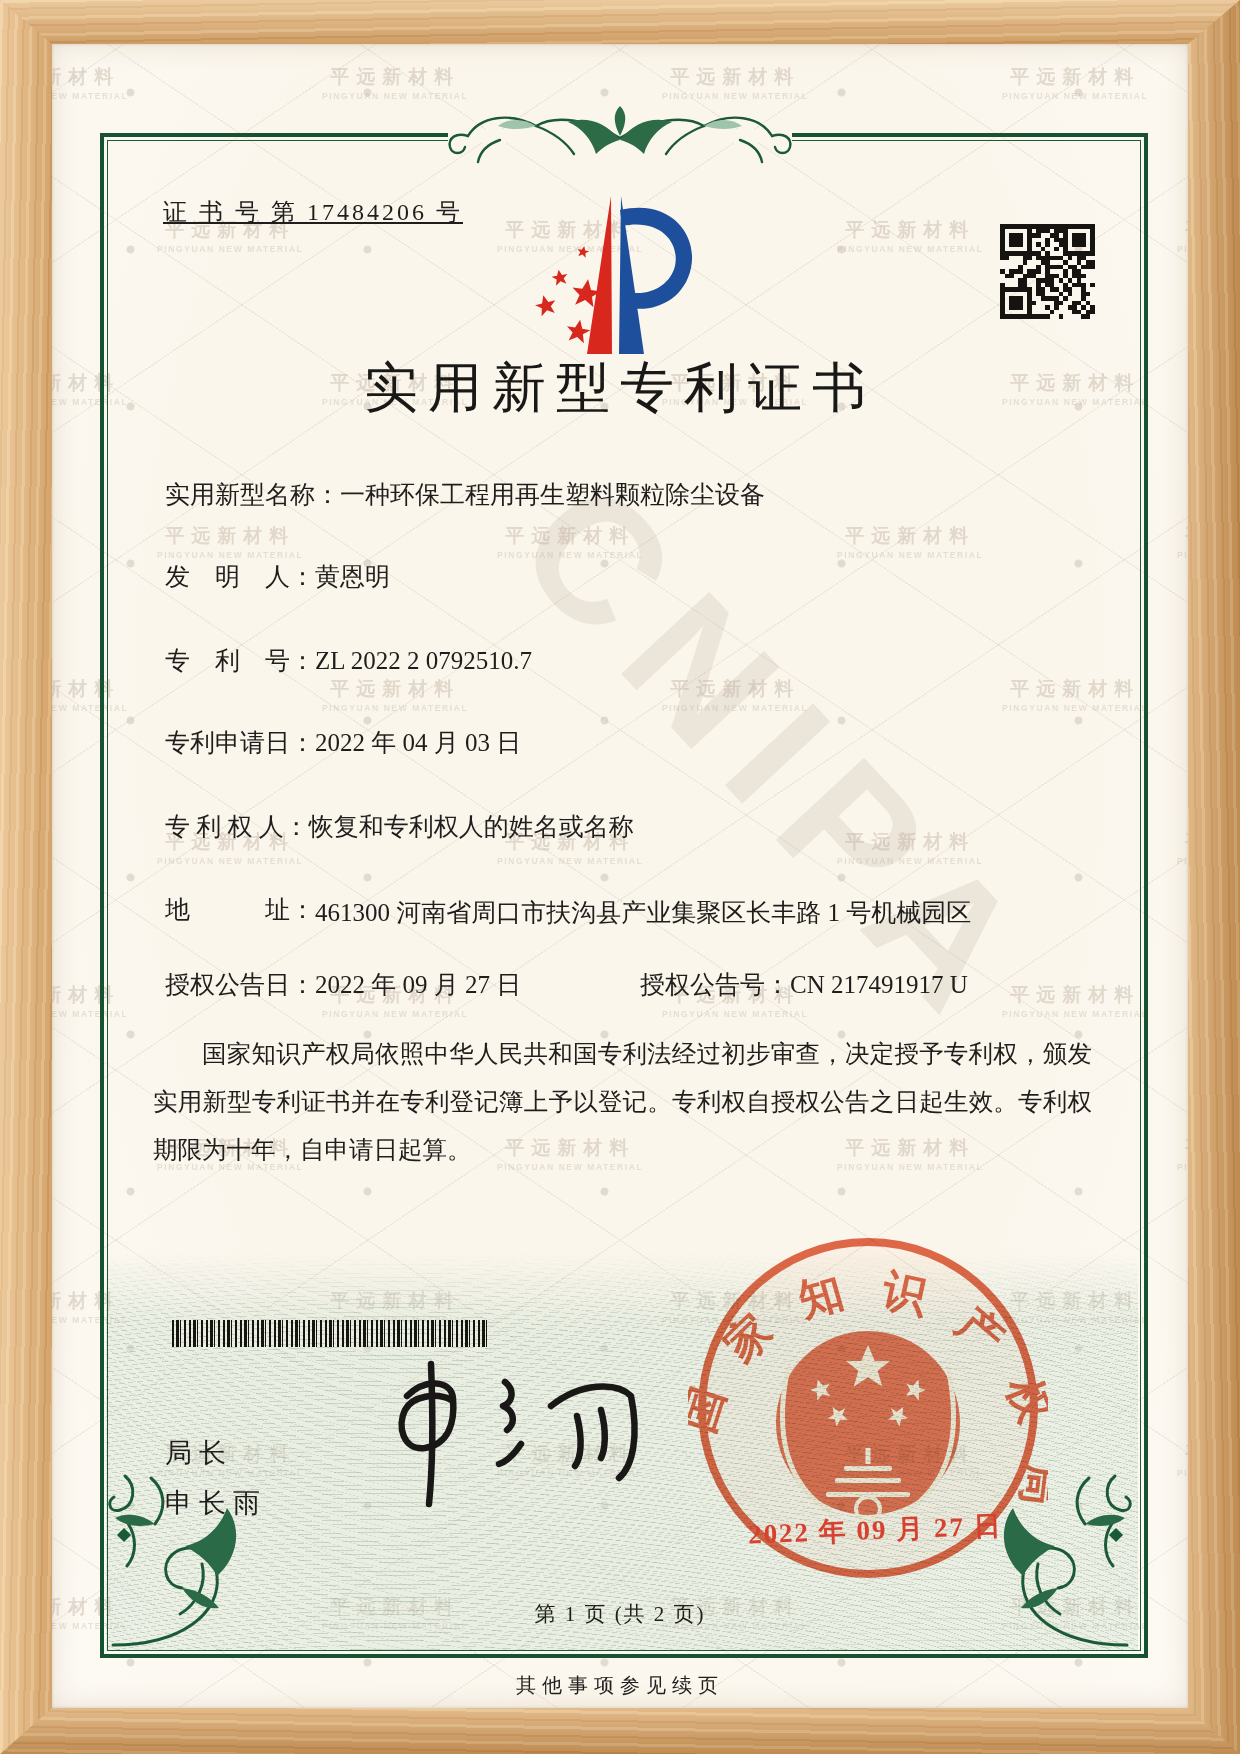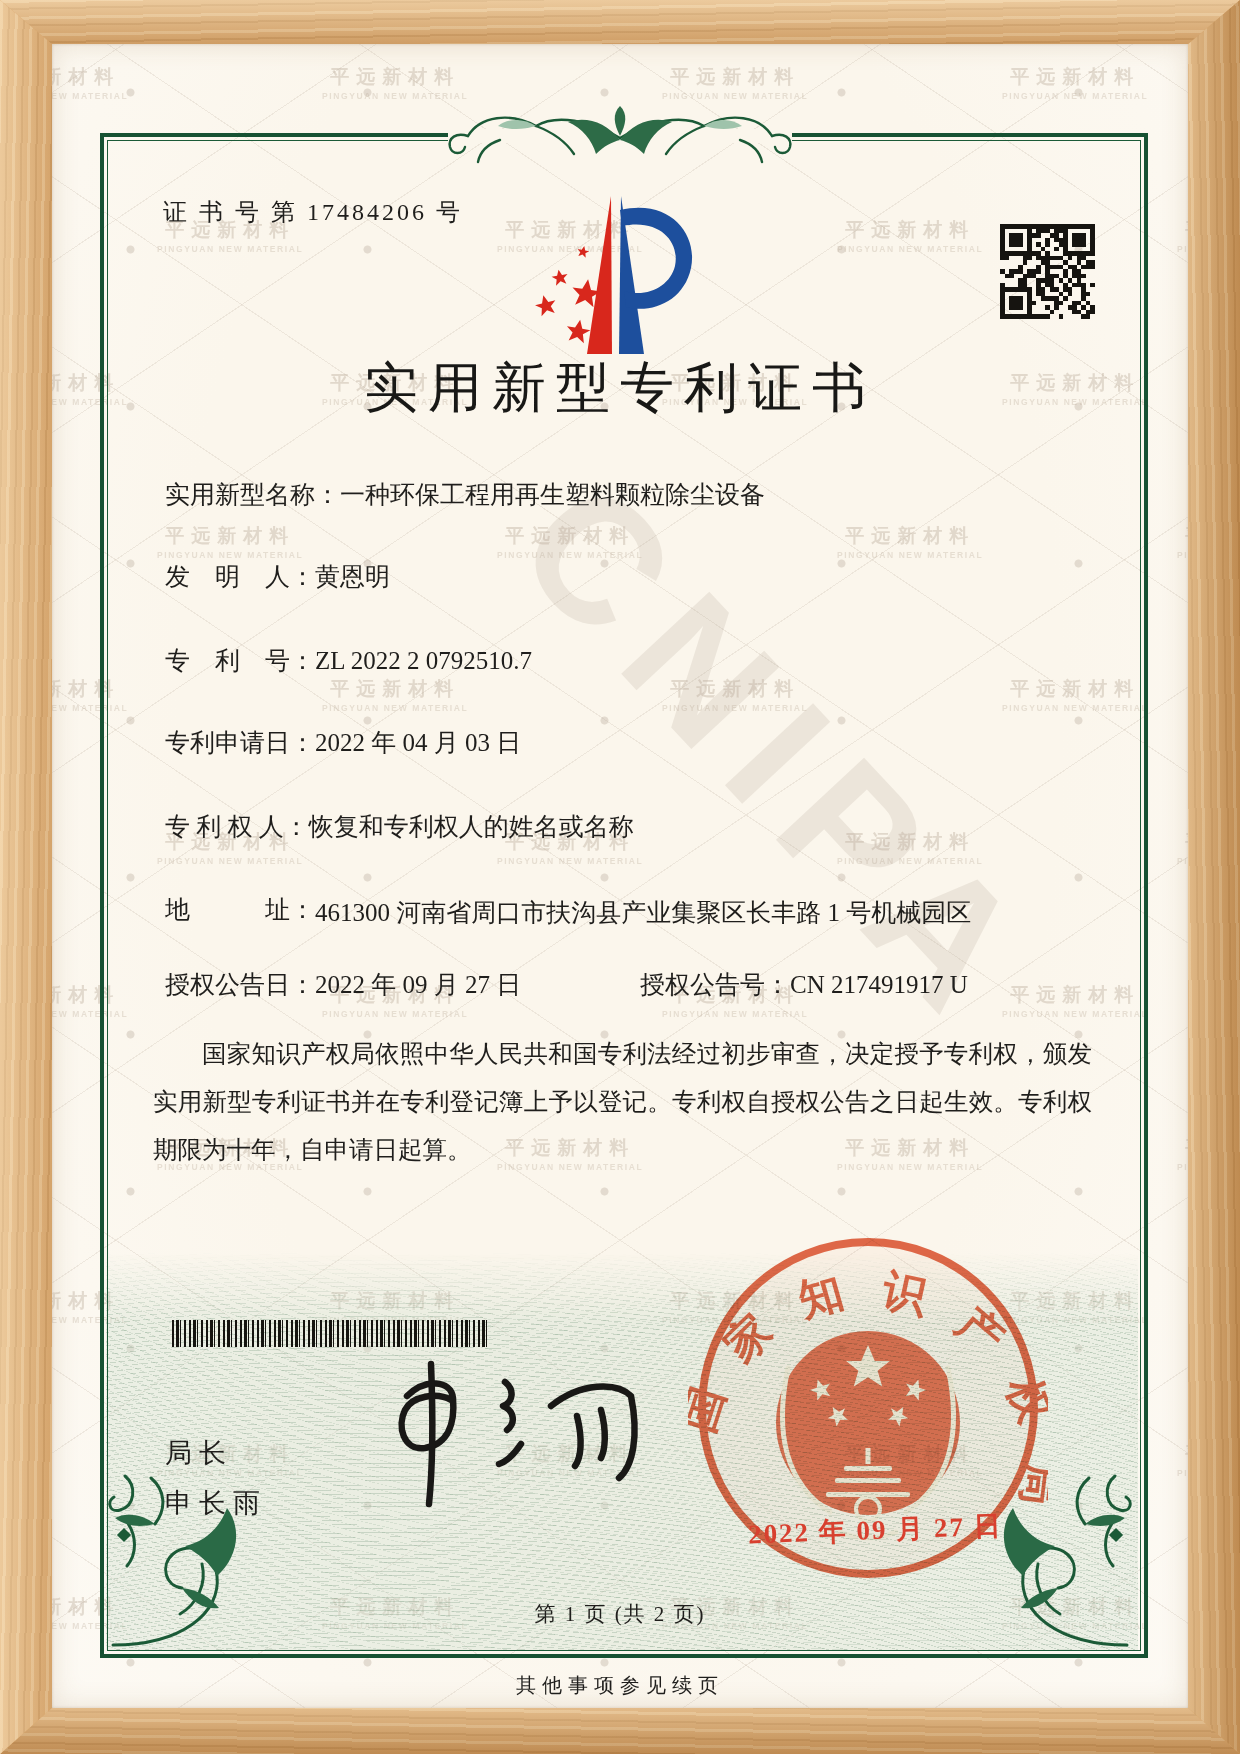--- a/index.html
+++ b/index.html
@@ -51,21 +51,21 @@
       repeating-radial-gradient(ellipse 1700px 1050px at 82% -165%,rgba(62,112,78,.13) 0 1px,rgba(0,0,0,0) 1px 9px);
     -webkit-mask-image:linear-gradient(to bottom,transparent,#000 70px);
     mask-image:linear-gradient(to bottom,transparent,#000 70px);}
   
   .green-border{position:absolute;left:100px;top:133px;width:1040px;height:1517px;z-index:5;
     border:4px solid #175233;}
   .green-border-inner{position:absolute;inset:3px;border:1.6px solid #1b5a37;}
   .ornament{position:absolute;z-index:6;}
   
   .txt{position:absolute;z-index:7;color:#1f1e1c;}
-  .cert-no{left:163px;top:196px;font-size:24px;letter-spacing:3px;}
+  .cert-no{left:163px;top:196px;font-size:24px;letter-spacing:3px;text-decoration:underline;}
   .title{left:0;top:352px;width:1240px;text-align:center;font-size:54px;font-weight:normal;
          letter-spacing:10px;color:#181816;margin:0;}
   .logo{left:520px;top:182px;width:200px;height:178px;}
   .qr{left:1000px;top:224px;width:95px;height:95px;}
   .field{left:165px;font-size:25px;white-space:nowrap;}
   .f0{top:478px}.f1{top:560px}.f2{top:644px}.f3{top:726px}.f4{top:810px}
   .f5{top:893px;white-space:normal;}
   .f5 .field-value{display:inline-block;width:770px;vertical-align:top;line-height:40px;white-space:normal;}
   .grant{top:968px;left:165px;font-size:25px;width:950px;white-space:nowrap;}
   .grant-col2{position:absolute;left:475px;top:0;}

